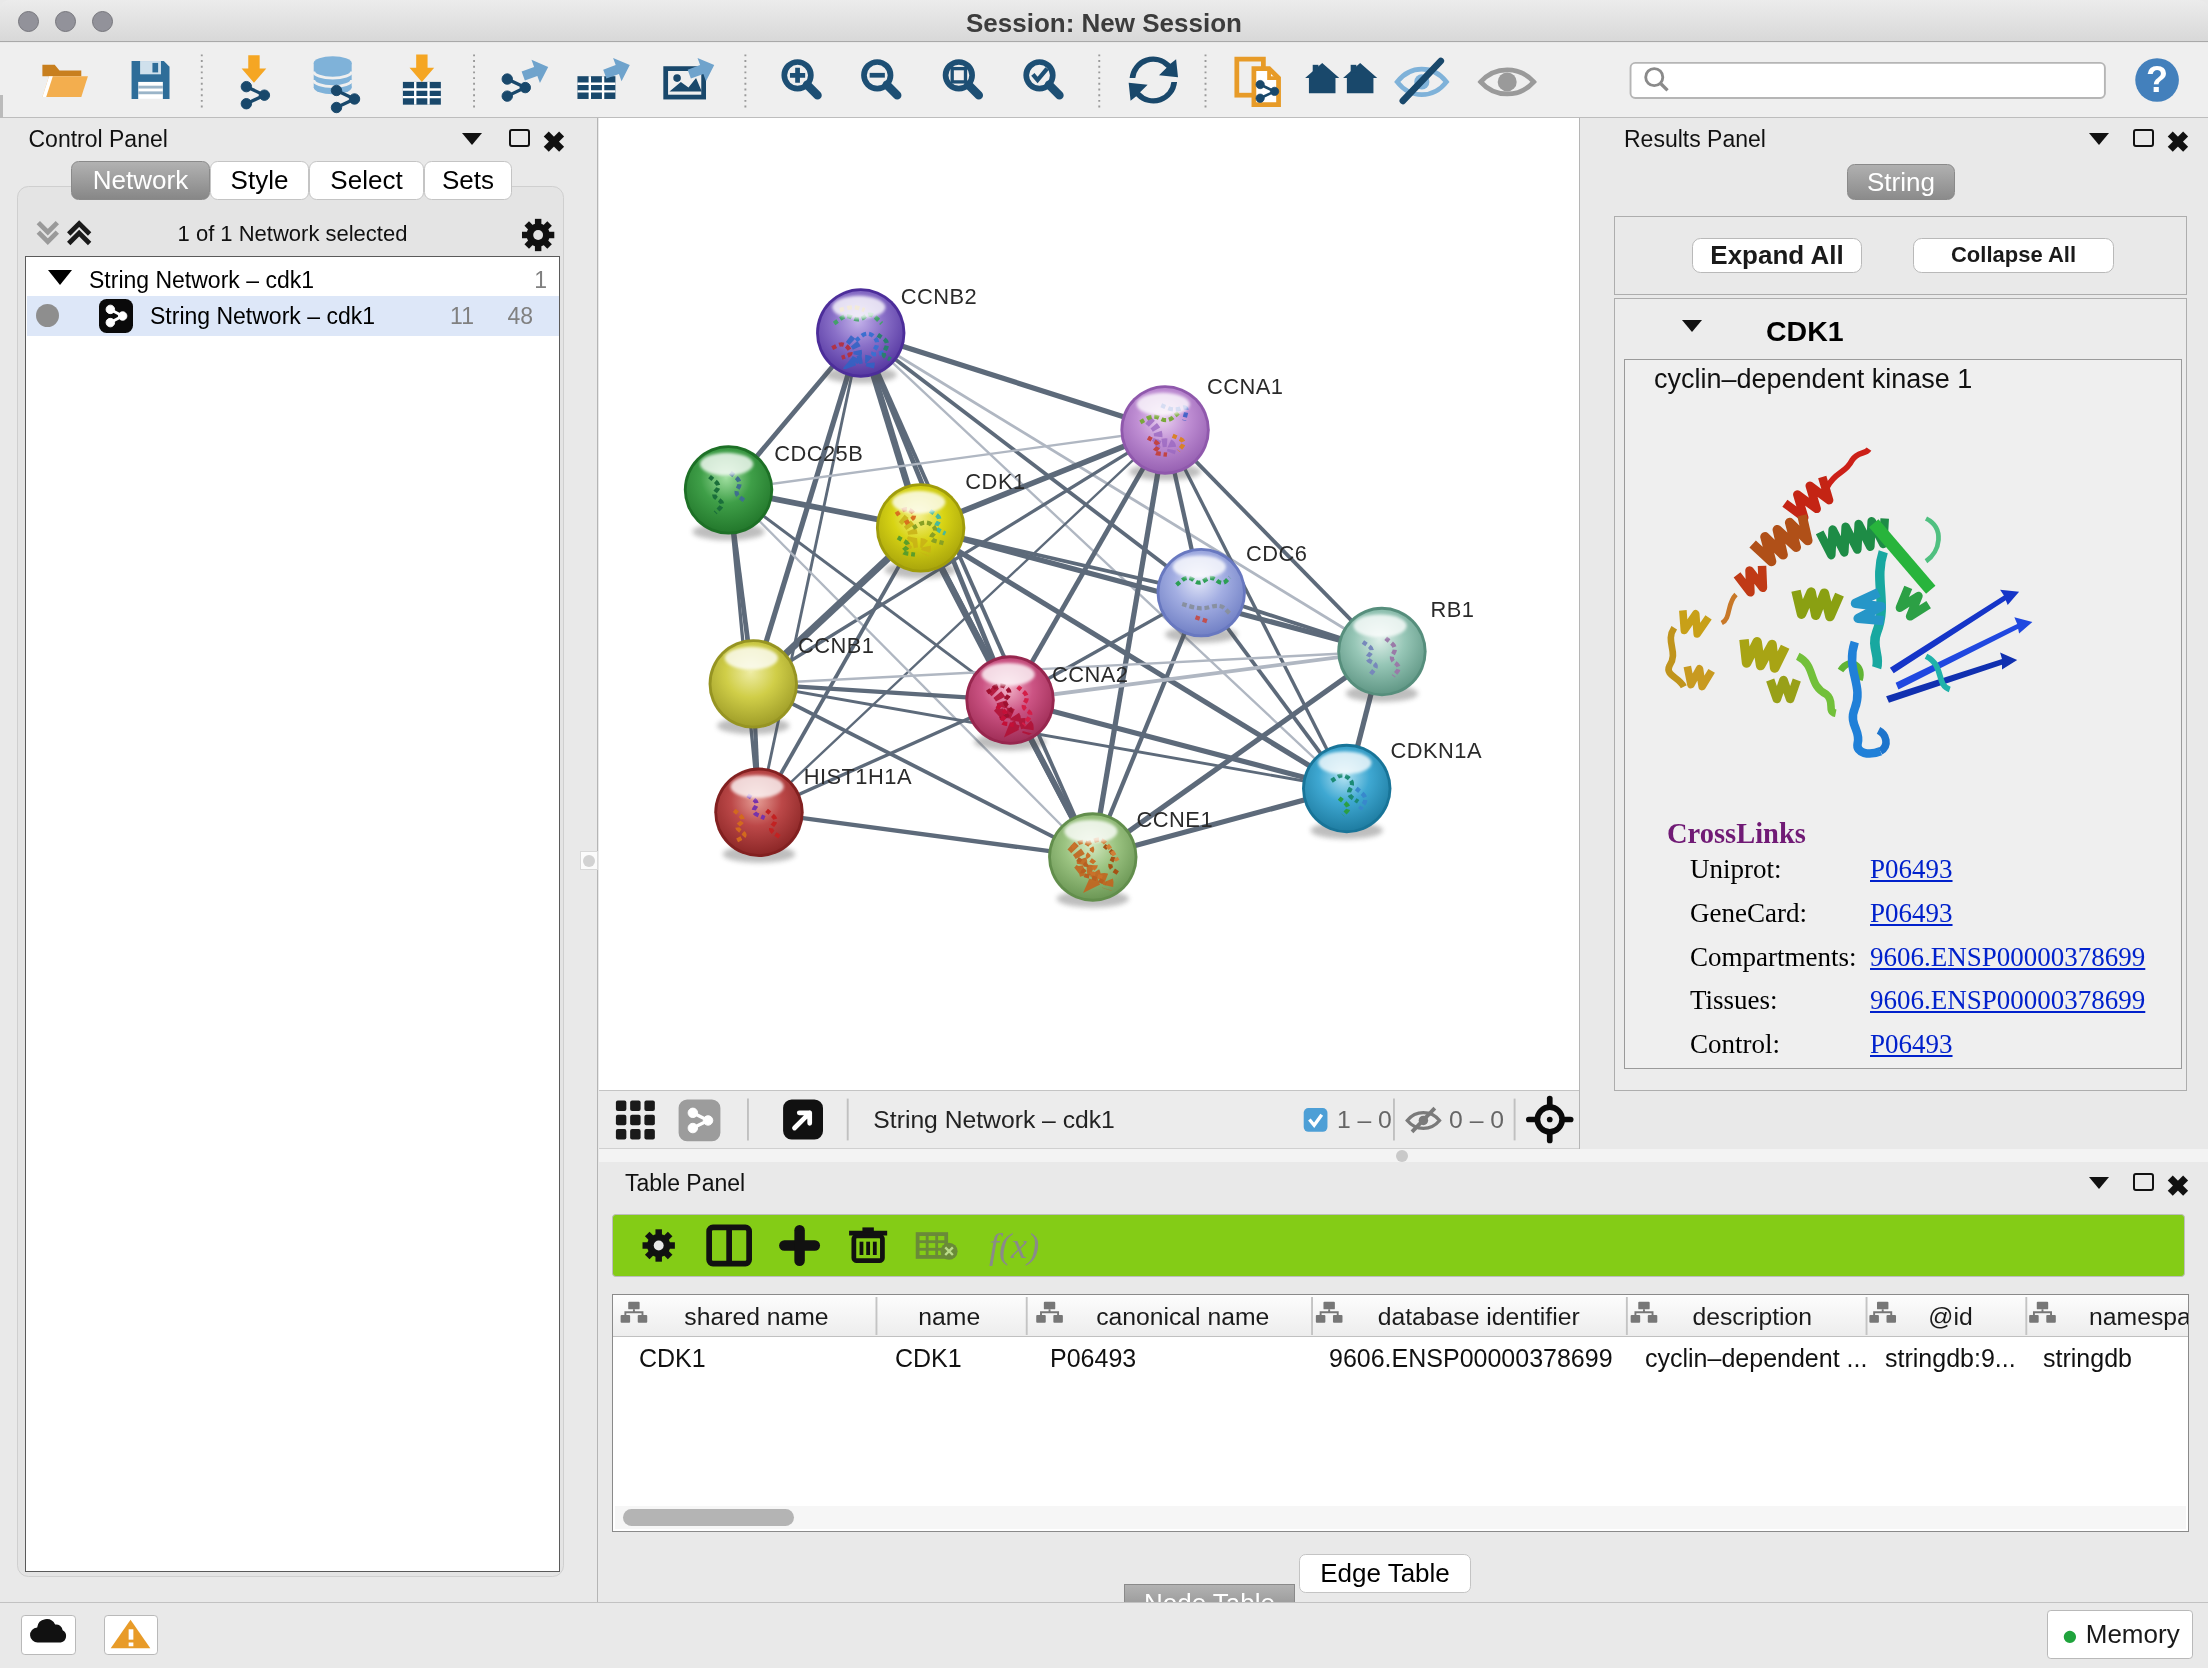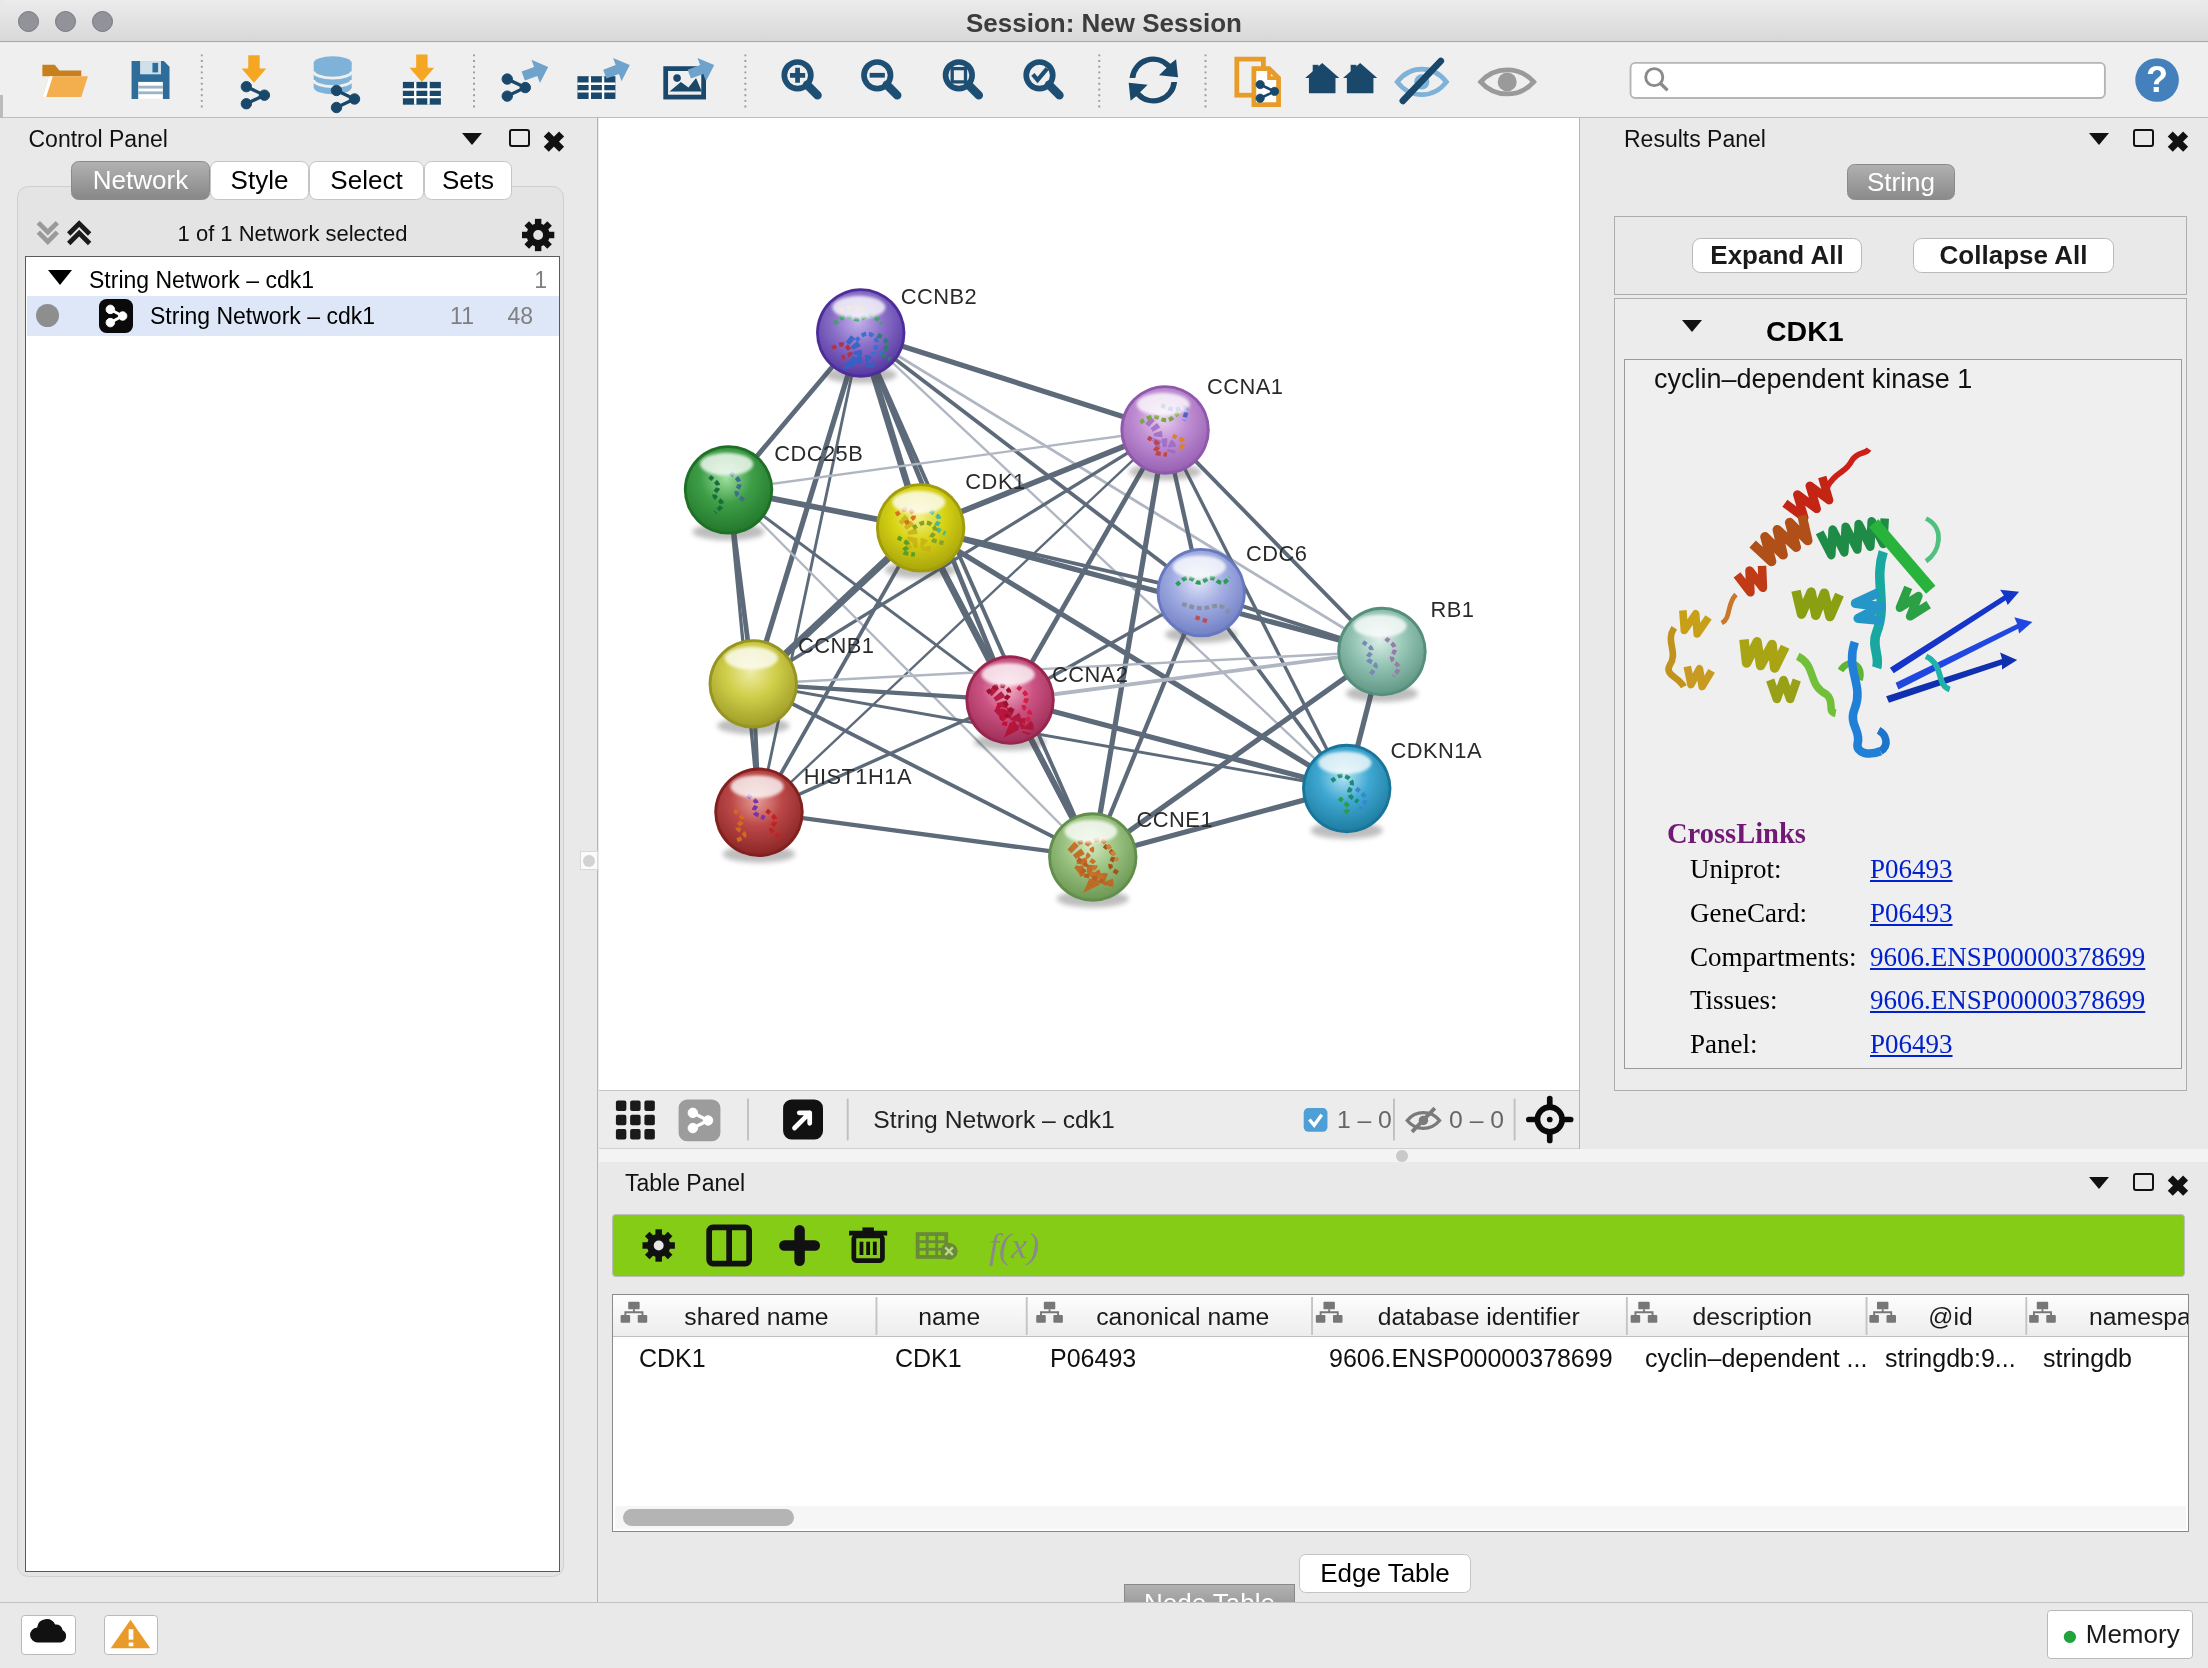--- a/index.html
+++ b/index.html
@@ -567,21 +567,21 @@
 <div class="abs" style="left:1583px;top:628px;width:12.4px;height:12.4px;border-radius:50%;background:#d2d2d2"></div>
 
 <div class="abs" style="left:1579px;top:118px;width:630px;height:1031px;background:#e9e9e9;border-left:1px solid #b5b5b5"></div>
 <div class="abs panel-title" style="left:1624px;top:126px">Results Panel</div>
 <div class="abs icon-tri" style="left:2089px;top:133px"></div>
 <div class="abs float-box" style="left:2133px;top:129px"></div>
 <div class="abs xmark" style="left:2166px;top:133px">✖</div>
 <div class="abs" style="left:1847px;top:164px;width:108px;height:36px;background:linear-gradient(#b0b0b0,#8b8b8b);border:1px solid #8a8a8a;border-radius:7.6px;color:#fff;font-size:26px;text-align:center;line-height:35px">String</div>
 <div class="abs" style="left:1614px;top:216px;width:573px;height:79px;background:#e9e9e9;border:1px solid #adadad"></div>
 <div class="btn abs" style="left:1692px;top:238px;width:170px;height:35px;font-size:26px;font-weight:bold;line-height:32px">Expand All</div>
-<div class="btn abs" style="left:1913px;top:238px;width:201px;height:35px;font-size:26px;font-weight:bold;line-height:32px">Collapse All</div>
+<div class="btn abs" style="left:1913px;top:238px;width:201px;height:35px;font-size:22px;font-weight:bold;line-height:32px">Collapse All</div>
 <div class="abs" style="left:1614px;top:298px;width:573px;height:793px;background:#ececec;border:1px solid #adadad"></div>
 <div class="abs icon-tri" style="left:1682px;top:320px"></div>
 <div class="abs" style="left:1766px;top:315px;font-size:28.5px;font-weight:bold;color:#000">CDK1</div>
 <div class="abs" style="left:1624px;top:359px;width:558px;height:710px;background:#efefef;border:1px solid #9a9a9a"></div>
 <div class="abs" style="left:1654px;top:364px;font-size:27px;color:#111">cyclin–dependent kinase 1</div>
 <div class="abs" id="ribbon" style="left:1641px;top:428px;width:418px;height:352px"><svg width="418" height="352" viewBox="0 0 440 370">
 <path d="M196 62 C205 45 215 48 222 34 C228 24 236 28 240 22" stroke="#cc2018" stroke-width="6" fill="none"></path>
 <path d="M154 63 L162 87 L170 63 L178 87 L186 63 L194 87 L202 63" stroke="#c42414" stroke-width="9" fill="none" stroke-linejoin="round" transform="rotate(-35 178 75)"></path>
 <path d="M120 105 L128 131 L135 105 L142 131 L150 105 L158 131 L165 105 L172 131 L180 105" stroke="#b05018" stroke-width="10" fill="none" stroke-linejoin="round" transform="rotate(-30 150 118)"></path>
 <path d="M104 149 L111 171 L118 149 L125 171 L132 149" stroke="#c03a16" stroke-width="9" fill="none" stroke-linejoin="round" transform="rotate(-20 118 160)"></path>
@@ -610,21 +610,21 @@
 <div class="abs" style="left:1667px;top:818px;font-family:'Liberation Serif',serif;font-size:28.5px;font-weight:bold;color:#701a75">CrossLinks</div>
 <div class="abs" id="xlinks" style="left:1690px;top:854px;width:495px;font-family:'Liberation Serif',serif;font-size:27px;color:#000">
 <div style="position:absolute;left:0;top:0">Uniprot:</div>
     <div style="position:absolute;left:180px;top:0"><a class="lnk">P06493</a></div>
 <div style="position:absolute;left:0;top:44px">GeneCard:</div>
     <div style="position:absolute;left:180px;top:44px"><a class="lnk">P06493</a></div>
 <div style="position:absolute;left:0;top:88px">Compartments:</div>
     <div style="position:absolute;left:180px;top:88px"><a class="lnk">9606.ENSP00000378699</a></div>
 <div style="position:absolute;left:0;top:131px">Tissues:</div>
     <div style="position:absolute;left:180px;top:131px"><a class="lnk">9606.ENSP00000378699</a></div>
-<div style="position:absolute;left:0;top:175px">Panel:</div>
+<div style="position:absolute;left:0;top:175px">Control:</div>
     <div style="position:absolute;left:180px;top:175px"><a class="lnk">P06493</a></div>
 </div>
 
 <div class="abs panel-title" style="left:625px;top:1170px">Table Panel</div>
 <div class="abs icon-tri" style="left:2089px;top:1177px"></div>
 <div class="abs float-box" style="left:2133px;top:1173px"></div>
 <div class="abs xmark" style="left:2166px;top:1177px">✖</div>
 <div class="abs" id="tablebar" style="left:612px;top:1214px;width:1573px;height:63px;background:#84cc16;border:1px solid #bdbdbd;border-radius:3.8px">
 <svg width="476" height="61" viewBox="0 0 500 64">
 <g transform="translate(48,32)">

